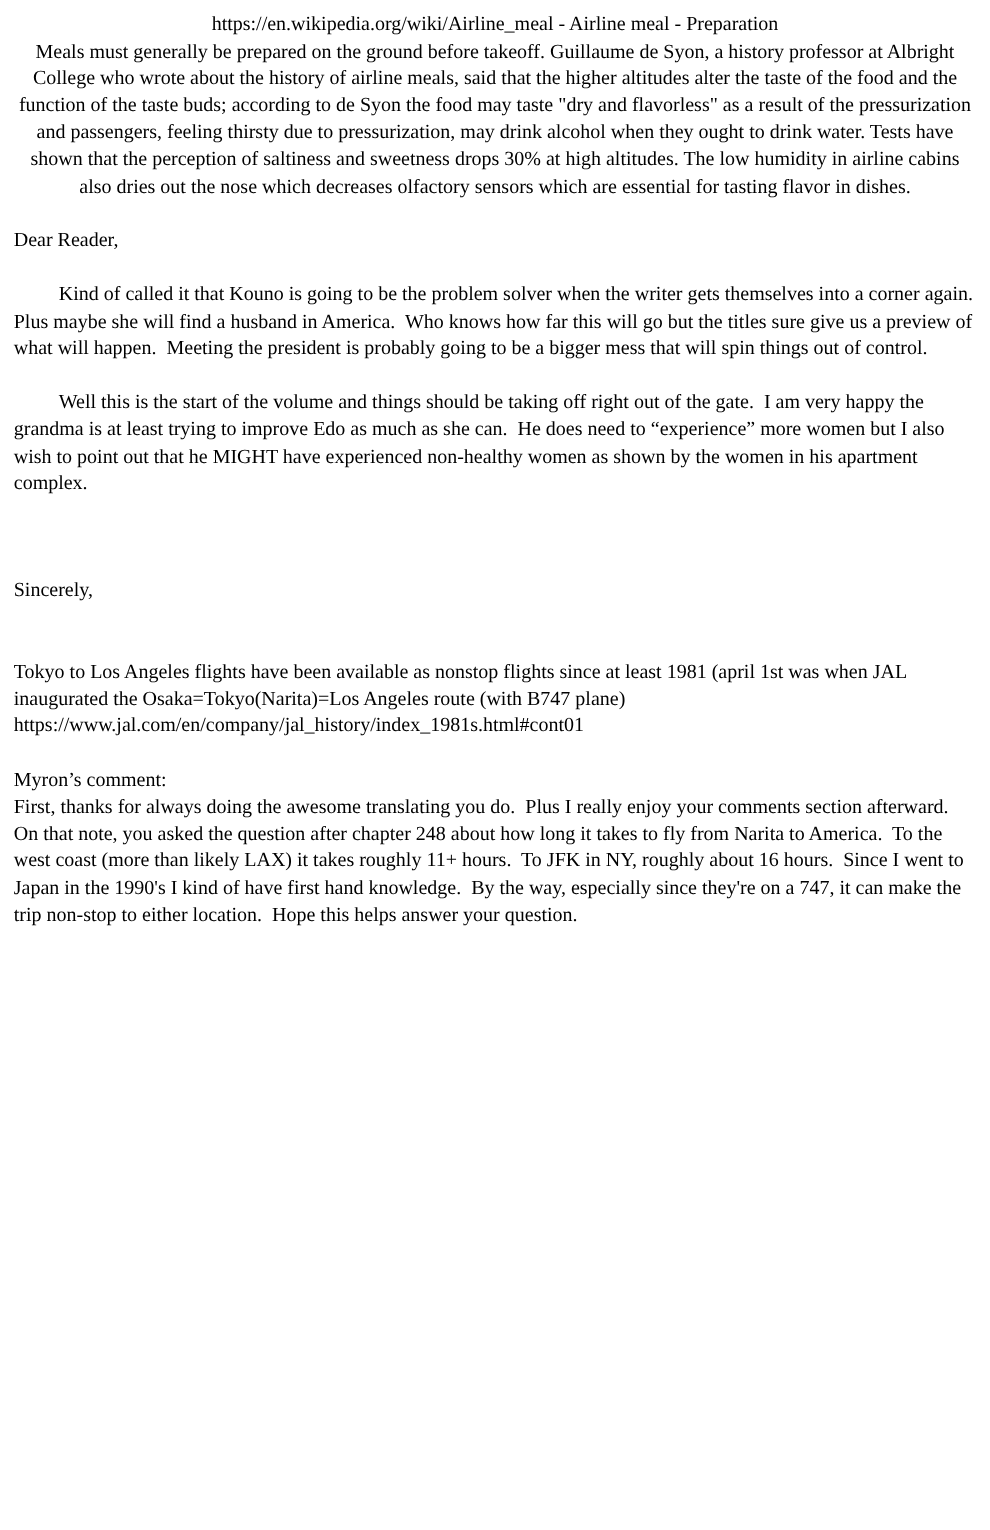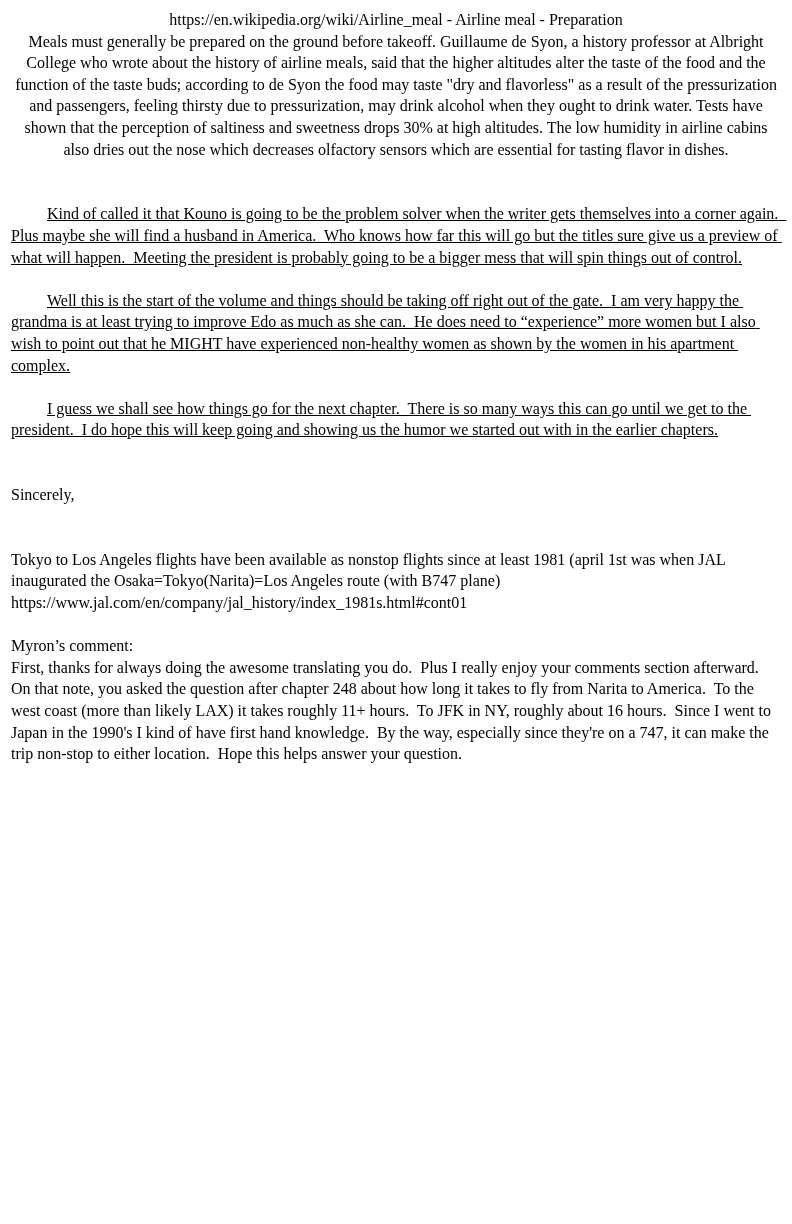--- a/index.html
+++ b/index.html
@@ -19,46 +19,46 @@
     box-sizing: border-box;
     padding: 9px 11px 0 11px;
     overflow: hidden;
   }
   .page p, .page div.line {
     margin: 0;
     white-space: pre-wrap;
   }
   .spacer { height: 21.6px; }
   .centered { text-align: center; }
-  .indent { text-indent: 36px; text-decoration: underline; }
+  .indent { text-indent: 36px; }
 </style>
 </head>
 <body>
 
 <div class="page">
 
   <div class="centered">
     <div class="line">https://en.wikipedia.org/wiki/Airline_meal - Airline meal - Preparation</div>
     <p>Meals must generally be prepared on the ground before takeoff. Guillaume de Syon, a history professor at Albright College who wrote about the history of airline meals, said that the higher altitudes alter the taste of the food and the function of the taste buds; according to de Syon the food may taste "dry and flavorless" as a result of the pressurization and passengers, feeling thirsty due to pressurization, may drink alcohol when they ought to drink water. Tests have shown that the perception of saltiness and sweetness drops 30% at high altitudes. The low humidity in airline cabins also dries out the nose which decreases olfactory sensors which are essential for tasting flavor in dishes.</p>
   </div>
 
   <div class="spacer"></div>
 
+  <div class="line">Dear Reader,</div>
 
   <div class="spacer"></div>
 
   <p class="indent">Kind of called it that Kouno is going to be the problem solver when the writer gets themselves into a corner again.  Plus maybe she will find a husband in America.  Who knows how far this will go but the titles sure give us a preview of what will happen.  Meeting the president is probably going to be a bigger mess that will spin things out of control.</p>
 
   <div class="spacer"></div>
 
   <p class="indent">Well this is the start of the volume and things should be taking off right out of the gate.  I am very happy the grandma is at least trying to improve Edo as much as she can.  He does need to “experience” more women but I also wish to point out that he MIGHT have experienced non-healthy women as shown by the women in his apartment complex.</p>
 
   <div class="spacer"></div>
 
-  <p class="indent">I guess we shall see how things go for the next chapter.  There is so many ways this can go until we get to the president.  I do hope this will keep going and showing us the humor we started out with in the earlier chapters.</p>
 
   <div class="spacer"></div>
 
 
   <div class="spacer"></div>
 
   <div class="line">Sincerely,</div>
 
   <div class="spacer"></div>
 

